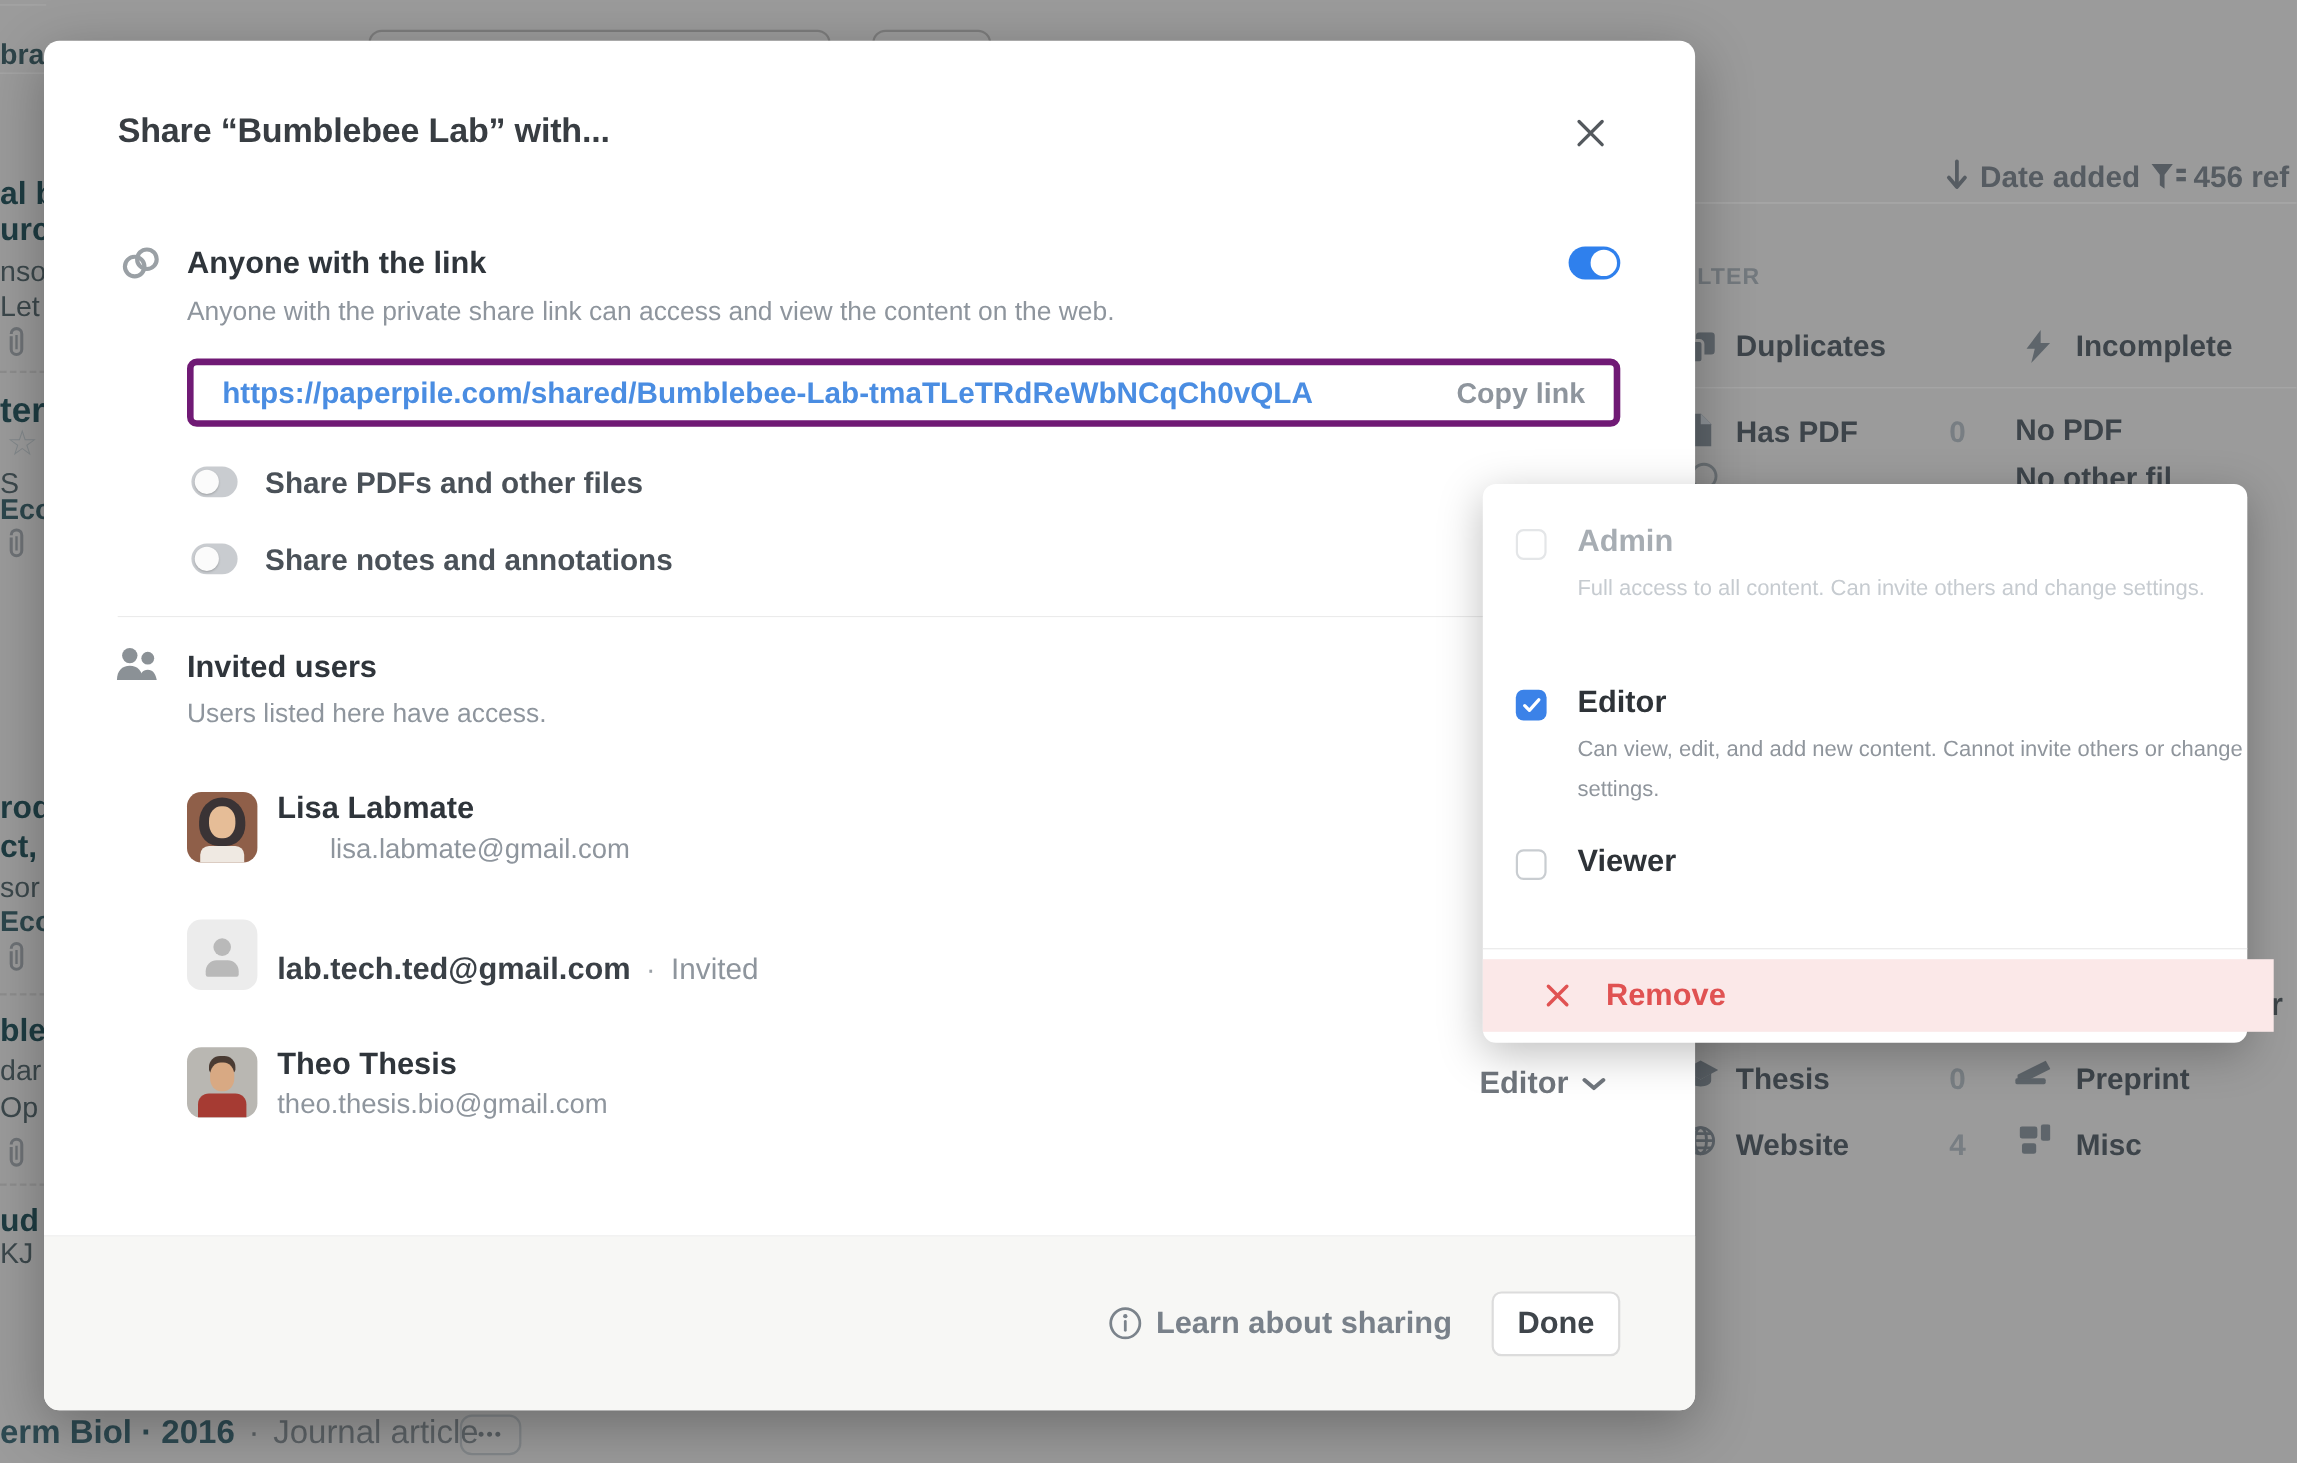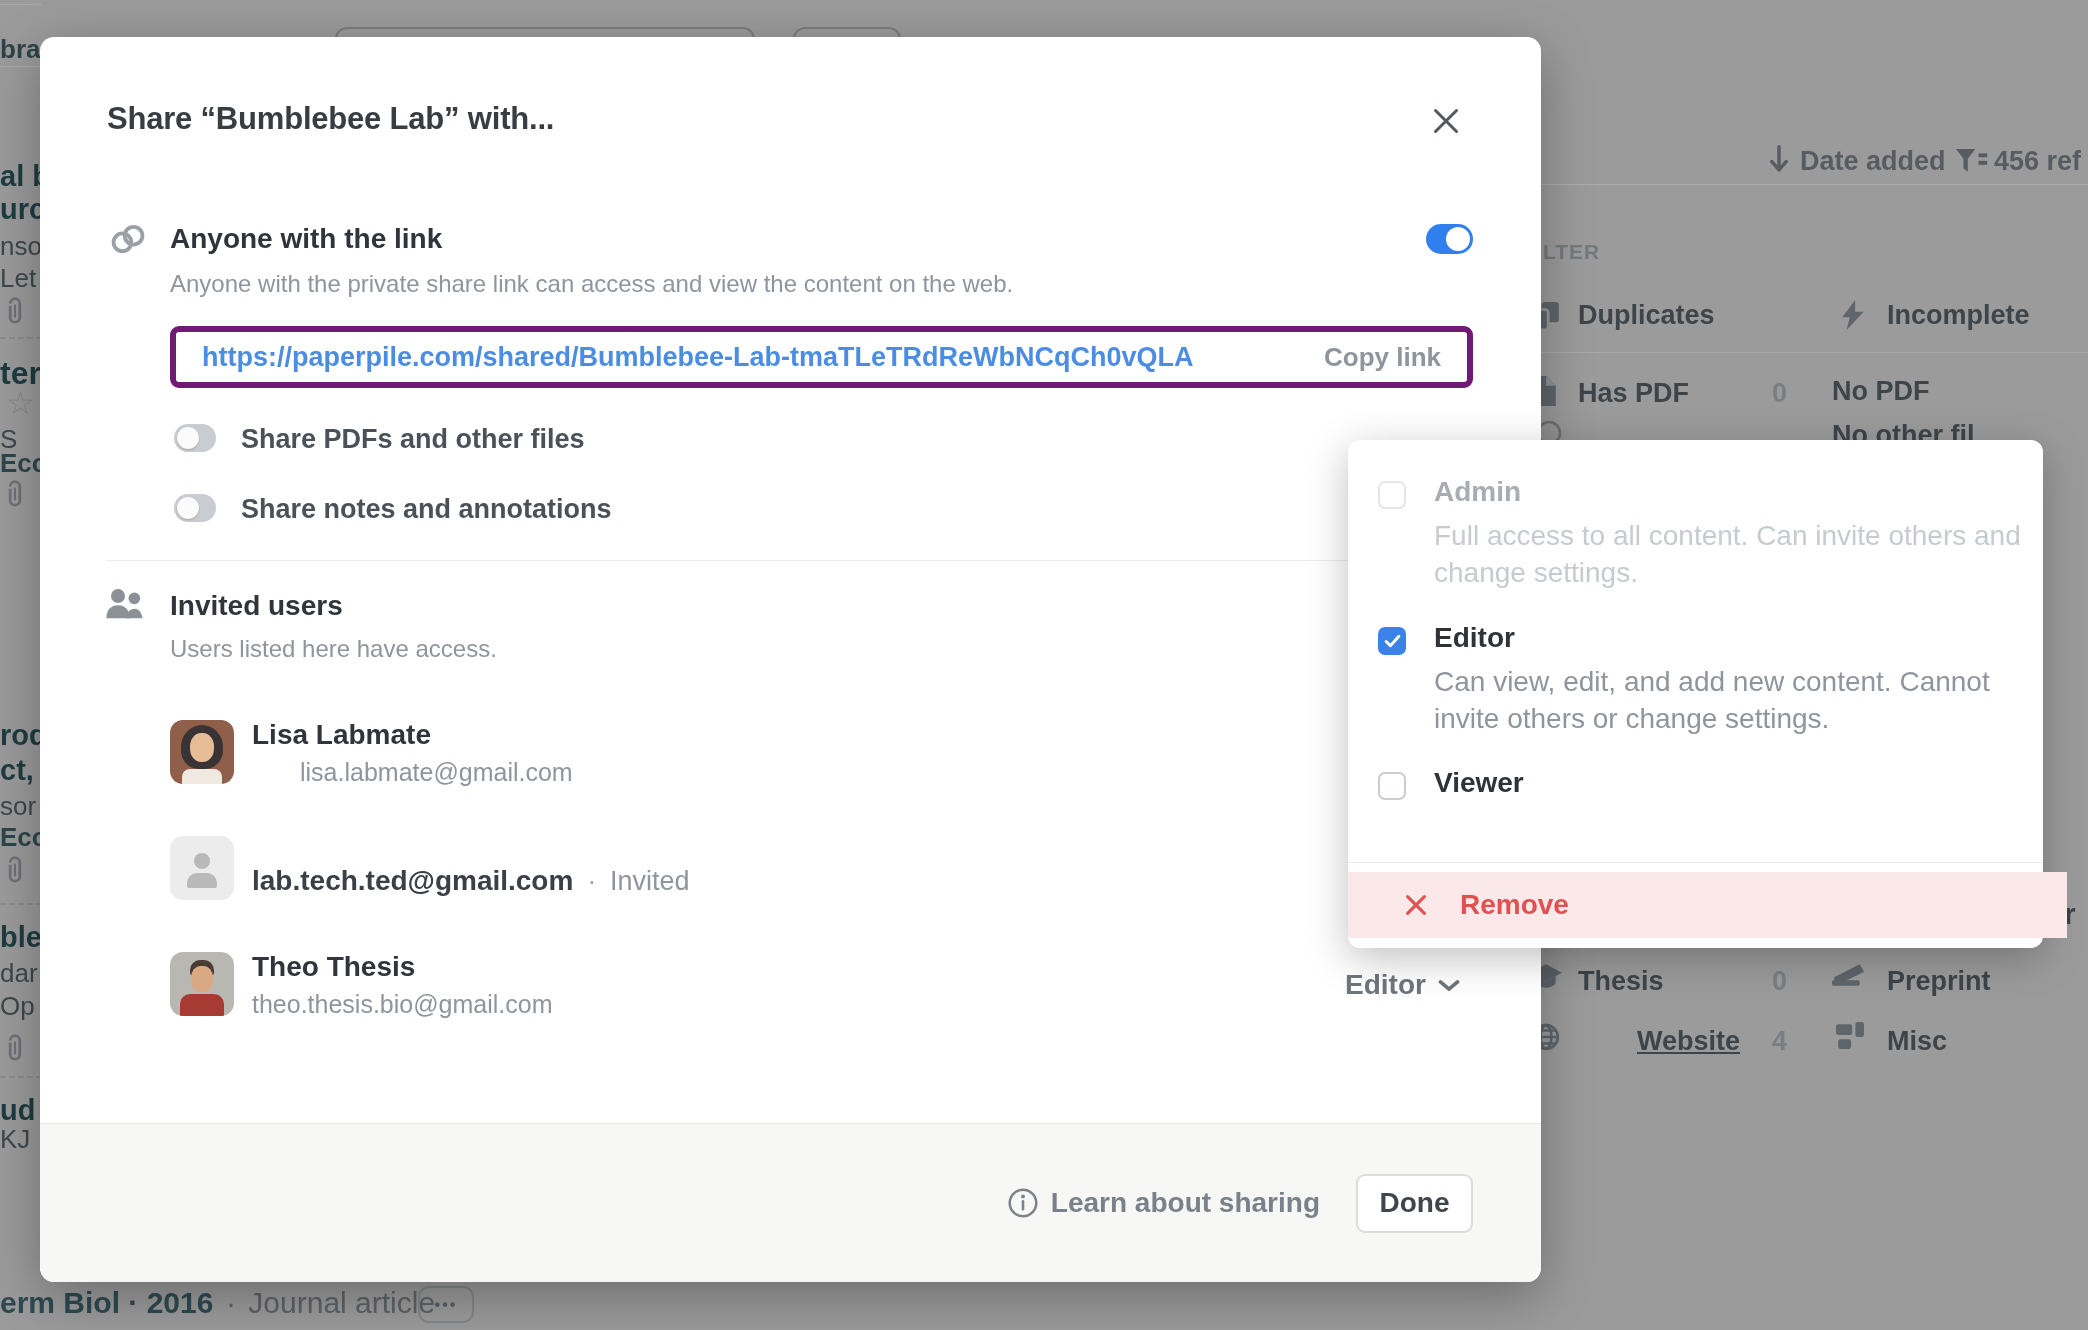--- a/index.html
+++ b/index.html
@@ -40,21 +40,21 @@
   .learn{display:flex;align-items:center;gap:13px;font-size:28px;font-weight:600;color:#79818a;}
   .done-btn{width:117px;height:59px;background:#fff;border:2px solid #dcdcdc;border-radius:9px;box-sizing:border-box;display:flex;align-items:center;justify-content:center;font-size:28px;font-weight:700;color:#3f454b;}
   
   .menu{position:absolute;left:1348px;top:440px;width:695px;height:508px;background:#fff;border-radius:12px;box-shadow:0 10px 40px rgba(0,0,0,.25);z-index:20;}
   .cb{position:absolute;left:30px;width:28px;height:28px;border-radius:7px;box-sizing:border-box;}
   .cb-dis{border:2px solid #e4e6e8;background:#fff;}
   .cb-off{border:2px solid #c9cdd1;background:#fff;}
   .cb-on{background:#3b82e8;display:flex;align-items:center;justify-content:center;}
   .mi-label{position:absolute;left:86px;font-size:28px;font-weight:700;color:#2e3338;}
   .mi-label.dis{color:#a7adb3;}
-  .mi-desc{position:absolute;left:86px;width:610px;font-size:28px;line-height:37px;color:#8f959c;}
+  .mi-desc{position:absolute;left:86px;width:610px;font-size:20px;line-height:37px;color:#8f959c;}
   .mi-desc.dis{color:#c6cbd0;}
   .menu-div{position:absolute;left:0;top:422px;width:695px;height:0;border-top:1px solid #e8e8e8;}
   .remove-row{position:absolute;left:0;top:432px;width:695px;height:66px;background:#fbe8e8;display:flex;align-items:center;padding-left:24px;}
   .remove-label{margin-left:86px;font-size:28px;font-weight:700;color:#e05252;}
 </style>
 </head>
 <body>
 
 <div class="screen">
 
@@ -152,21 +152,21 @@
           <path d="M2 13L26 1l4 7-20 10H2z" fill="#5e656b"></path>
           <rect x="0" y="16" width="26" height="5" rx="1.5" fill="#5e656b"></rect>
         </svg></span>
     <div class="flabel" style="left:1887px;top:966px;">Preprint</div>
 
     <span class="ficon" style="left:1532px;top:1023px;"><svg width="28" height="28" viewBox="0 0 26 26" fill="none" stroke="#5e656b" stroke-width="2.4">
           <circle cx="13" cy="13" r="11"></circle>
           <ellipse cx="13" cy="13" rx="5" ry="11"></ellipse>
           <path d="M2 13h22M4 7h18M4 19h18"></path>
         </svg></span>
-    <div class="flabel" style="left:1637px;top:1026px;text-decoration:underline;">Website</div>
+    <div class="flabel" style="left:1578px;top:1026px;">Website</div>
     <div class="fcount" style="left:1772px;top:1026px;">4</div>
     <span class="ficon" style="left:1836px;top:1022px;"><svg width="28" height="28" viewBox="0 0 26 26">
           <rect x="0" y="2" width="15" height="10" rx="2" fill="#5e656b"></rect>
           <rect x="18" y="0" width="8" height="14" rx="2" fill="#5e656b"></rect>
           <rect x="2" y="16" width="12" height="9" rx="2" fill="#5e656b"></rect>
         </svg></span>
     <div class="flabel" style="left:1887px;top:1026px;">Misc</div>
 
     <div class="abs" style="left:2048px;top:898px;font-size:29px;font-weight:700;color:#3c4347;">er</div>
 

